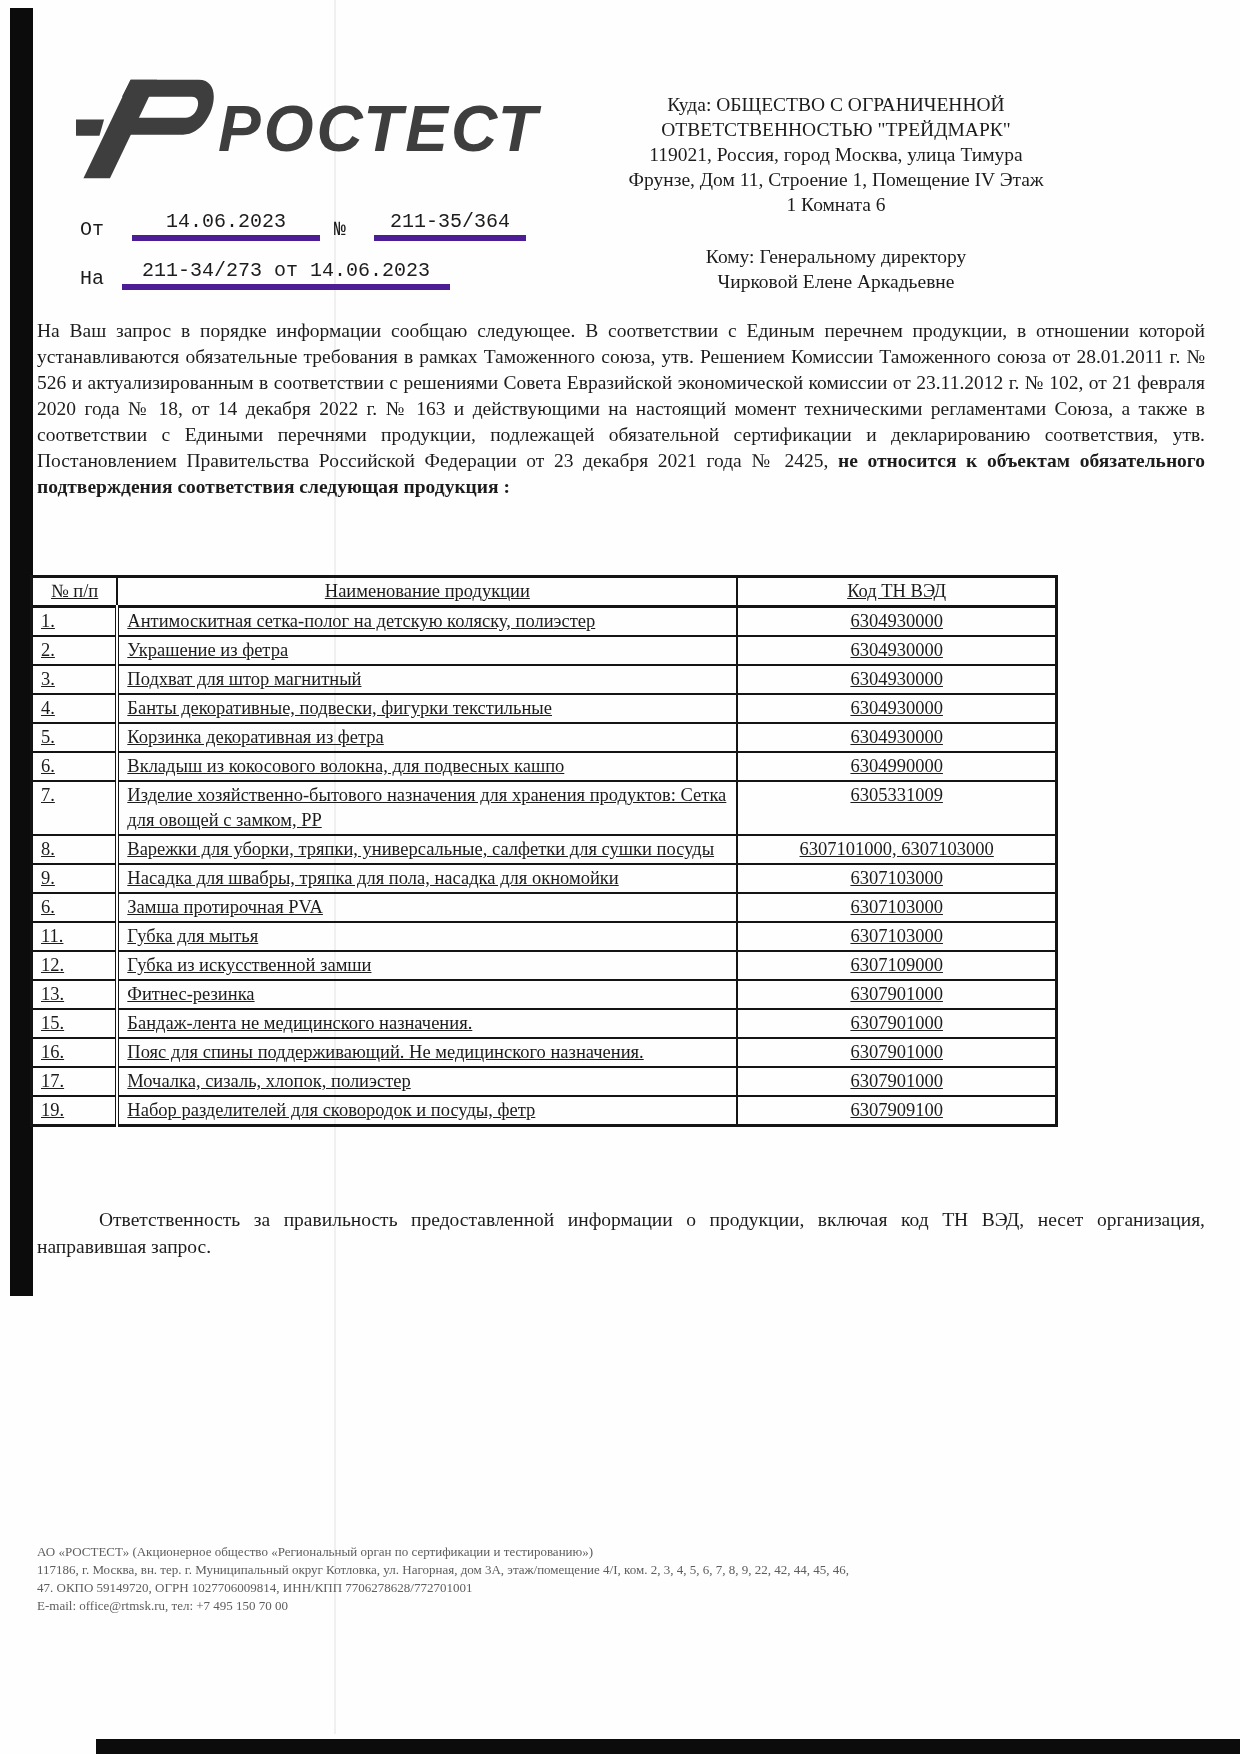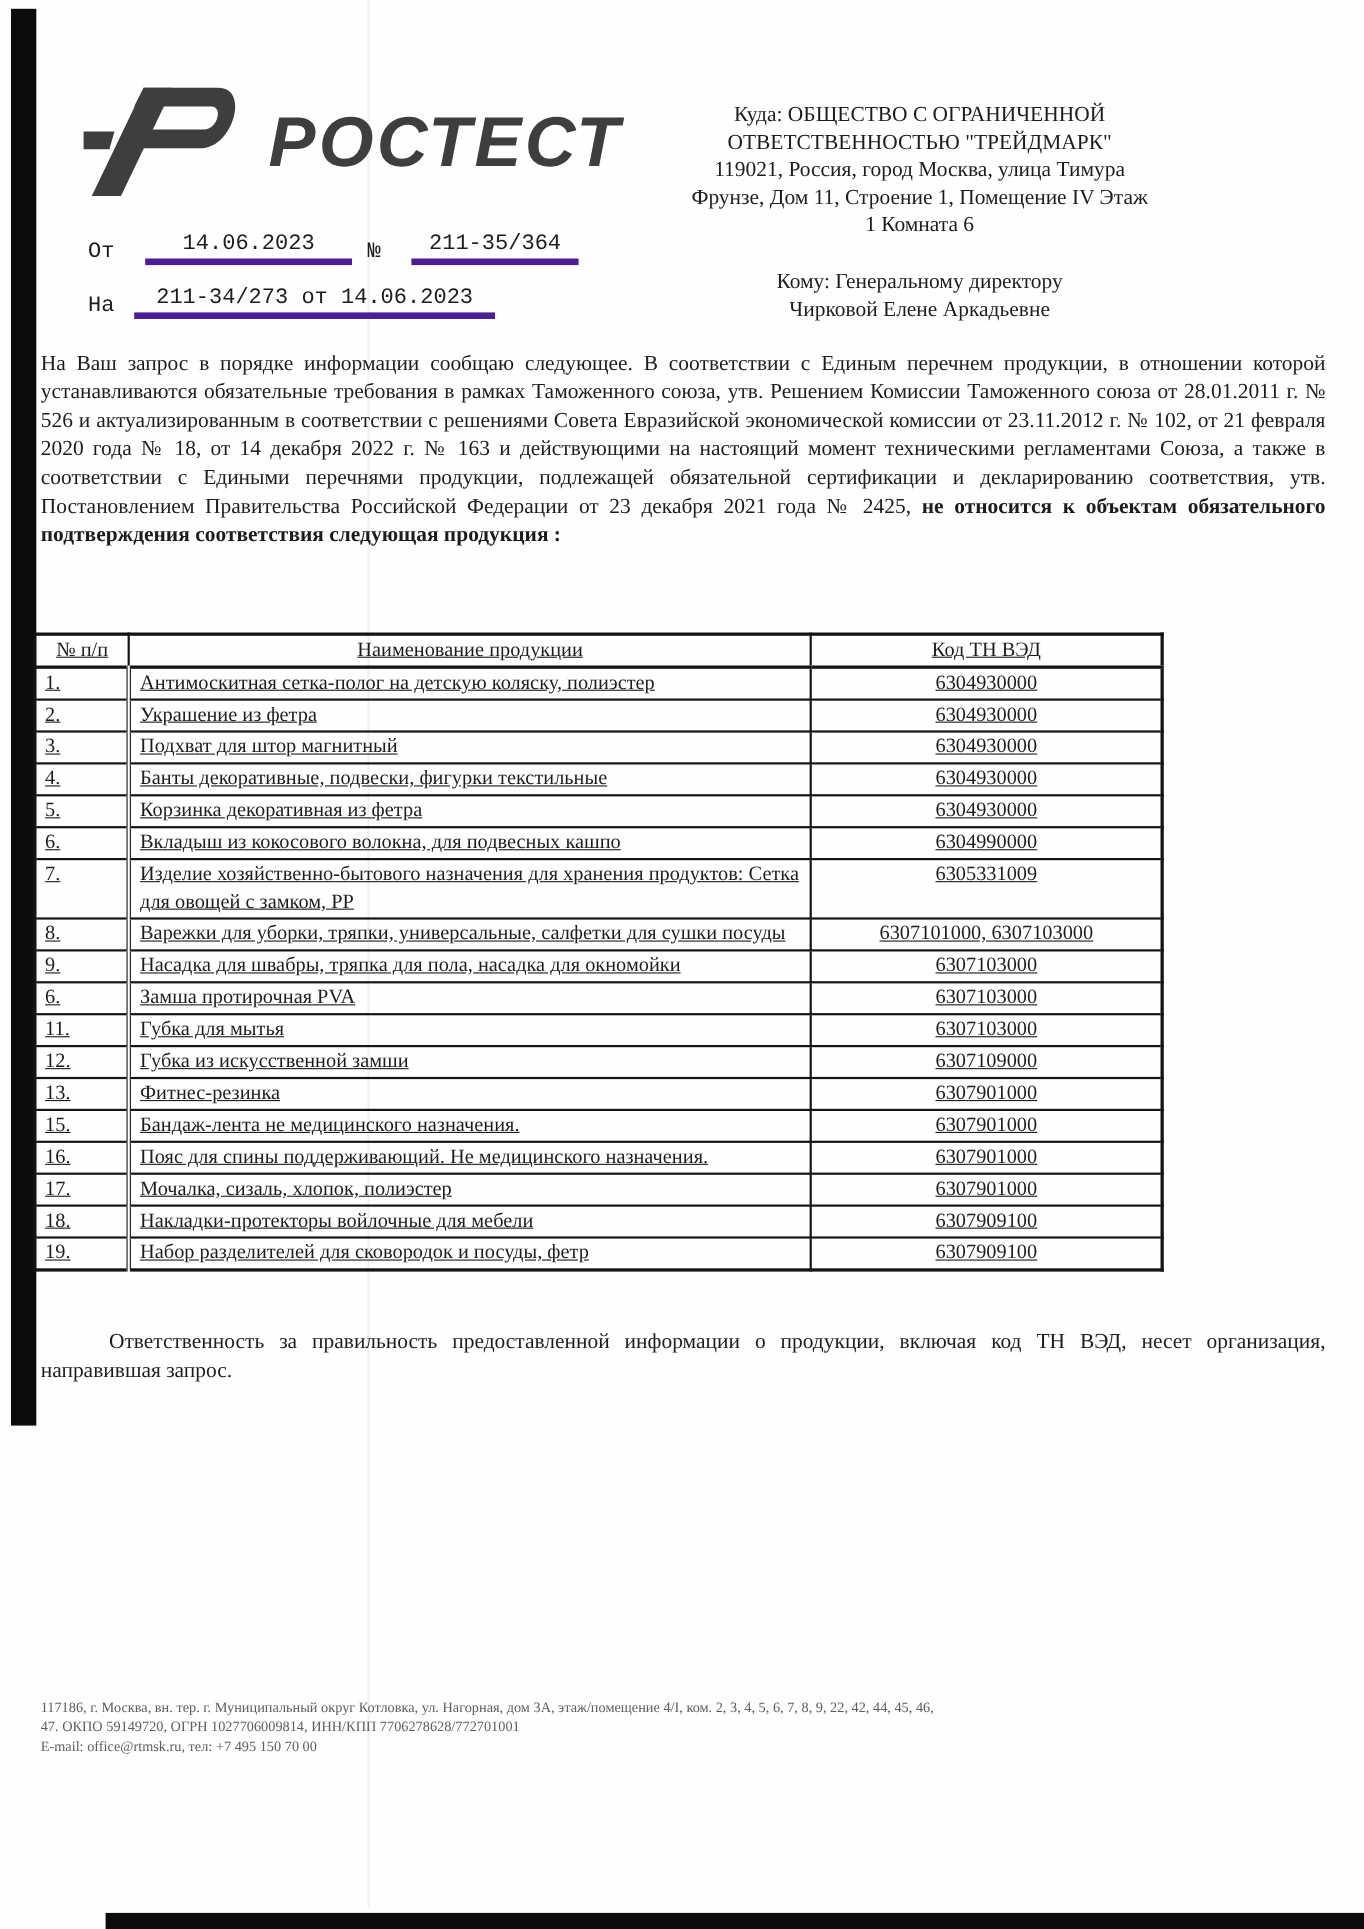--- a/index.html
+++ b/index.html
@@ -9,21 +9,21 @@
     font-family:"Liberation Serif", serif; color:#1c1c1c;
   }
   .page { position:absolute; inset:0; background:#fefefe; }
 
   
   .scan-bar-left  { position:absolute; left:10px; top:8px; width:23px; height:1288px; background:#0c0c0c; }
   .scan-bar-bottom{ position:absolute; left:96px; right:0; bottom:0; height:15px; background:#0c0c0c; }
   .scan-line-v    { position:absolute; left:334px; top:0; bottom:20px; width:2px; background:rgba(60,60,60,0.07); }
 
   
-  .logo-row { position:absolute; left:76px; top:68px; display:flex; align-items:center; gap:26px; }
+  .logo-row { position:absolute; left:76px; top:68px; display:flex; align-items:center; }
   .brand-text {
     font-family:"Liberation Sans", sans-serif; font-weight:bold; font-style:italic;
     font-size:64px; letter-spacing:3px; color:#3e3e3e;
   }
 
   
   .addr-block { position:absolute; left:601px; top:92px; width:470px; font-size:19.5px; line-height:25px; }
   .addr-block p { white-space:pre-line;text-align:center; }
   .addr-block .attn { margin-top:27px; }
 
@@ -222,36 +222,32 @@
       <td class="c-name">Пояс для спины поддерживающий. Не медицинского назначения.</td>
       <td class="c-code">6307901000</td>
     </tr>
 
     <tr>
       <td class="c-num">17.</td>
       <td class="c-name">Мочалка, сизаль, хлопок, полиэстер</td>
       <td class="c-code">6307901000</td>
     </tr>
 
-    <tr>
-      <td class="c-num">18.</td>
-      <td class="c-name">Накладки-протекторы войлочные для мебели</td>
-      <td class="c-code">6307909100</td>
-    </tr>
 
     <tr>
       <td class="c-num">19.</td>
       <td class="c-name">Набор разделителей для сковородок и посуды, фетр</td>
       <td class="c-code">6307909100</td>
     </tr>
   </tbody>
   </table>
 
   <p class="closing">Ответственность за правильность предоставленной информации о продукции, включая код ТН ВЭД, несет организация, направившая запрос.</p>
 
   <div class="footer">
+    <div>АО «РОСТЕСТ»   (Акционерное общество «Региональный орган по сертификации и тестированию»)</div>
     <div>117186, г. Москва, вн. тер. г. Муниципальный округ Котловка, ул. Нагорная, дом 3А, этаж/помещение 4/I, ком. 2, 3, 4, 5, 6, 7, 8, 9, 22, 42, 44, 45, 46,</div>
     <div>47. ОКПО 59149720, ОГРН 1027706009814, ИНН/КПП 7706278628/772701001</div>
     <div>E-mail: office@rtmsk.ru,   тел: +7 495 150 70 00</div>
   </div>
 
   <div class="scan-bar-bottom"></div>
 </div>
 
 </body></html>

